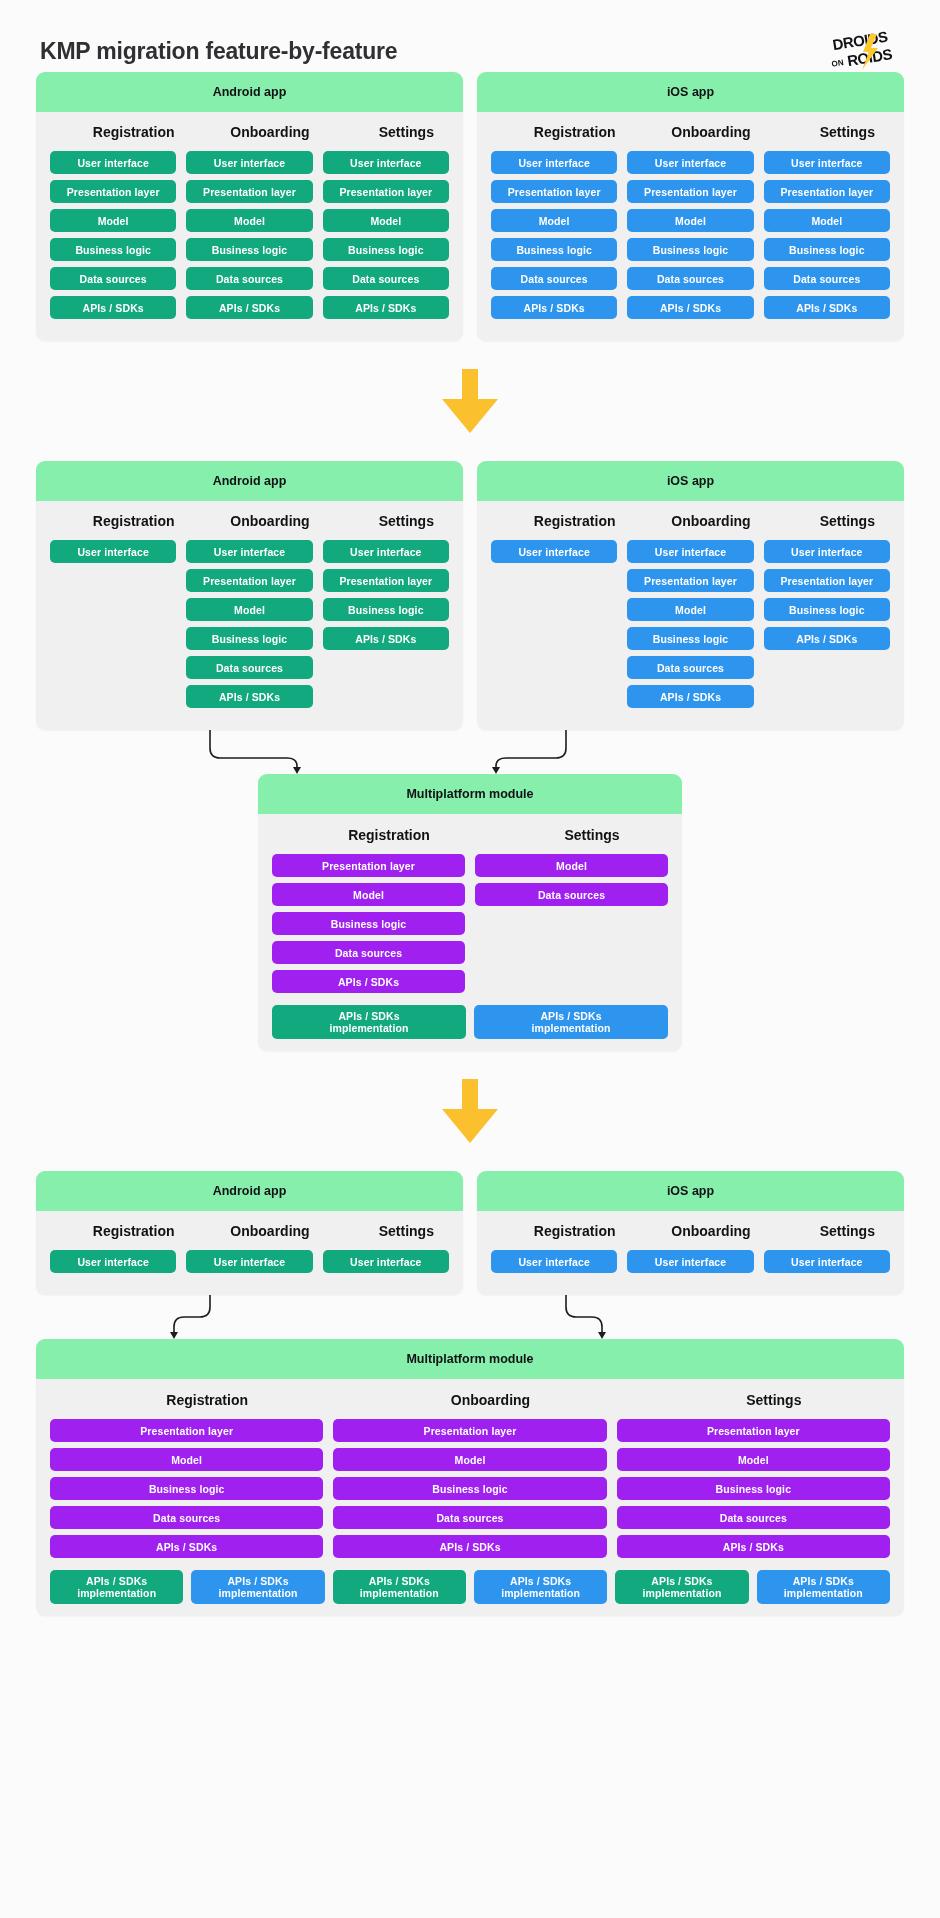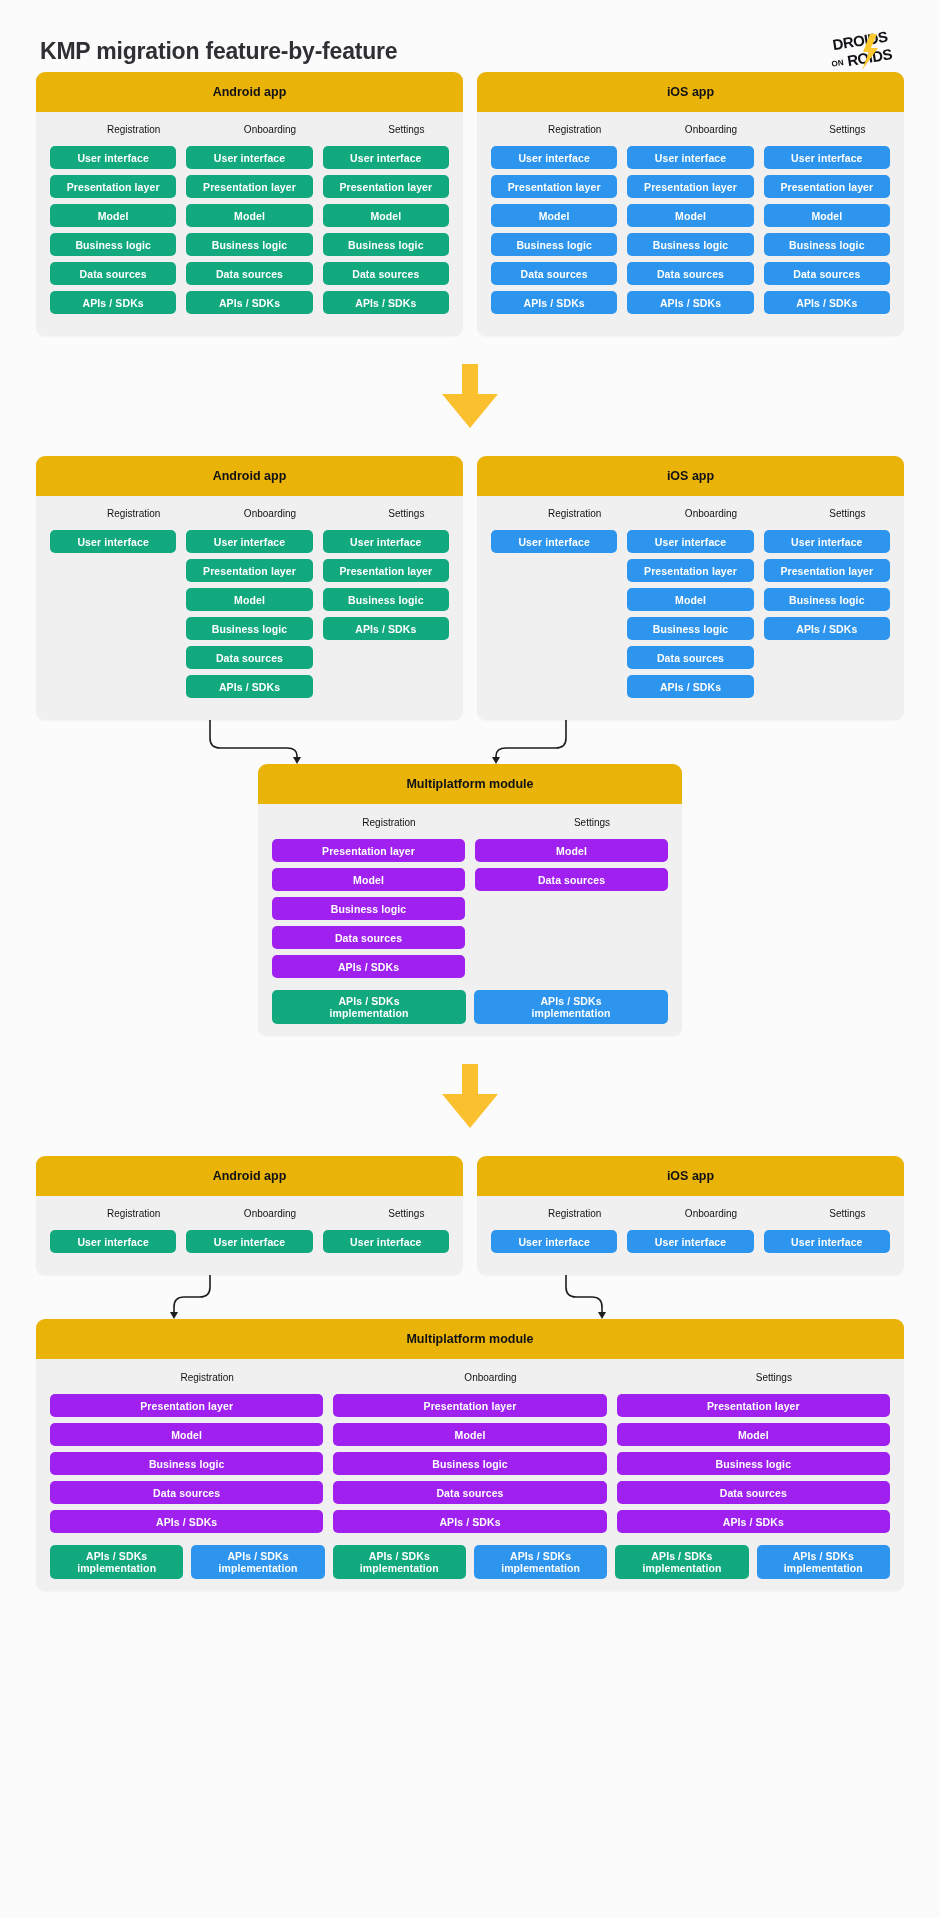--- a/index.html
+++ b/index.html
@@ -42,21 +42,21 @@
   .stage { padding: 0 36px; }
   .row { display: flex; gap: 14px; align-items: flex-start; }
 
   .card {
     background: #f0f0f0;
     border-radius: 9px;
     overflow: hidden;
     box-shadow: 0 1px 2px rgba(0,0,0,0.04);
   }
   .card-title {
-    background: #eab308;
+    background: #86efac;
     text-align: center;
     font-size: 12.5px;
     font-weight: bold;
     color: #111215;
     padding: 13px 8px 13px;
   }
   .card-body {
     background: #f0f0f0;
     border-radius: 9px;
     padding: 12px 14px 16px;
@@ -66,22 +66,22 @@
     align-items: flex-start;
   }
   .col {
     display: flex;
     flex-direction: column;
     align-items: center;
     flex: 1 1 0;
     min-width: 0;
   }
   .col-head {
-    font-size: 10px;
-    font-weight: normal;
+    font-size: 14px;
+    font-weight: bold;
     color: #111215;
     margin-bottom: 11px;
     white-space: nowrap;
     padding-left: 41px;
   }
   .chip {
     display: flex;
     align-items: center;
     justify-content: center;
     width: 100%;

